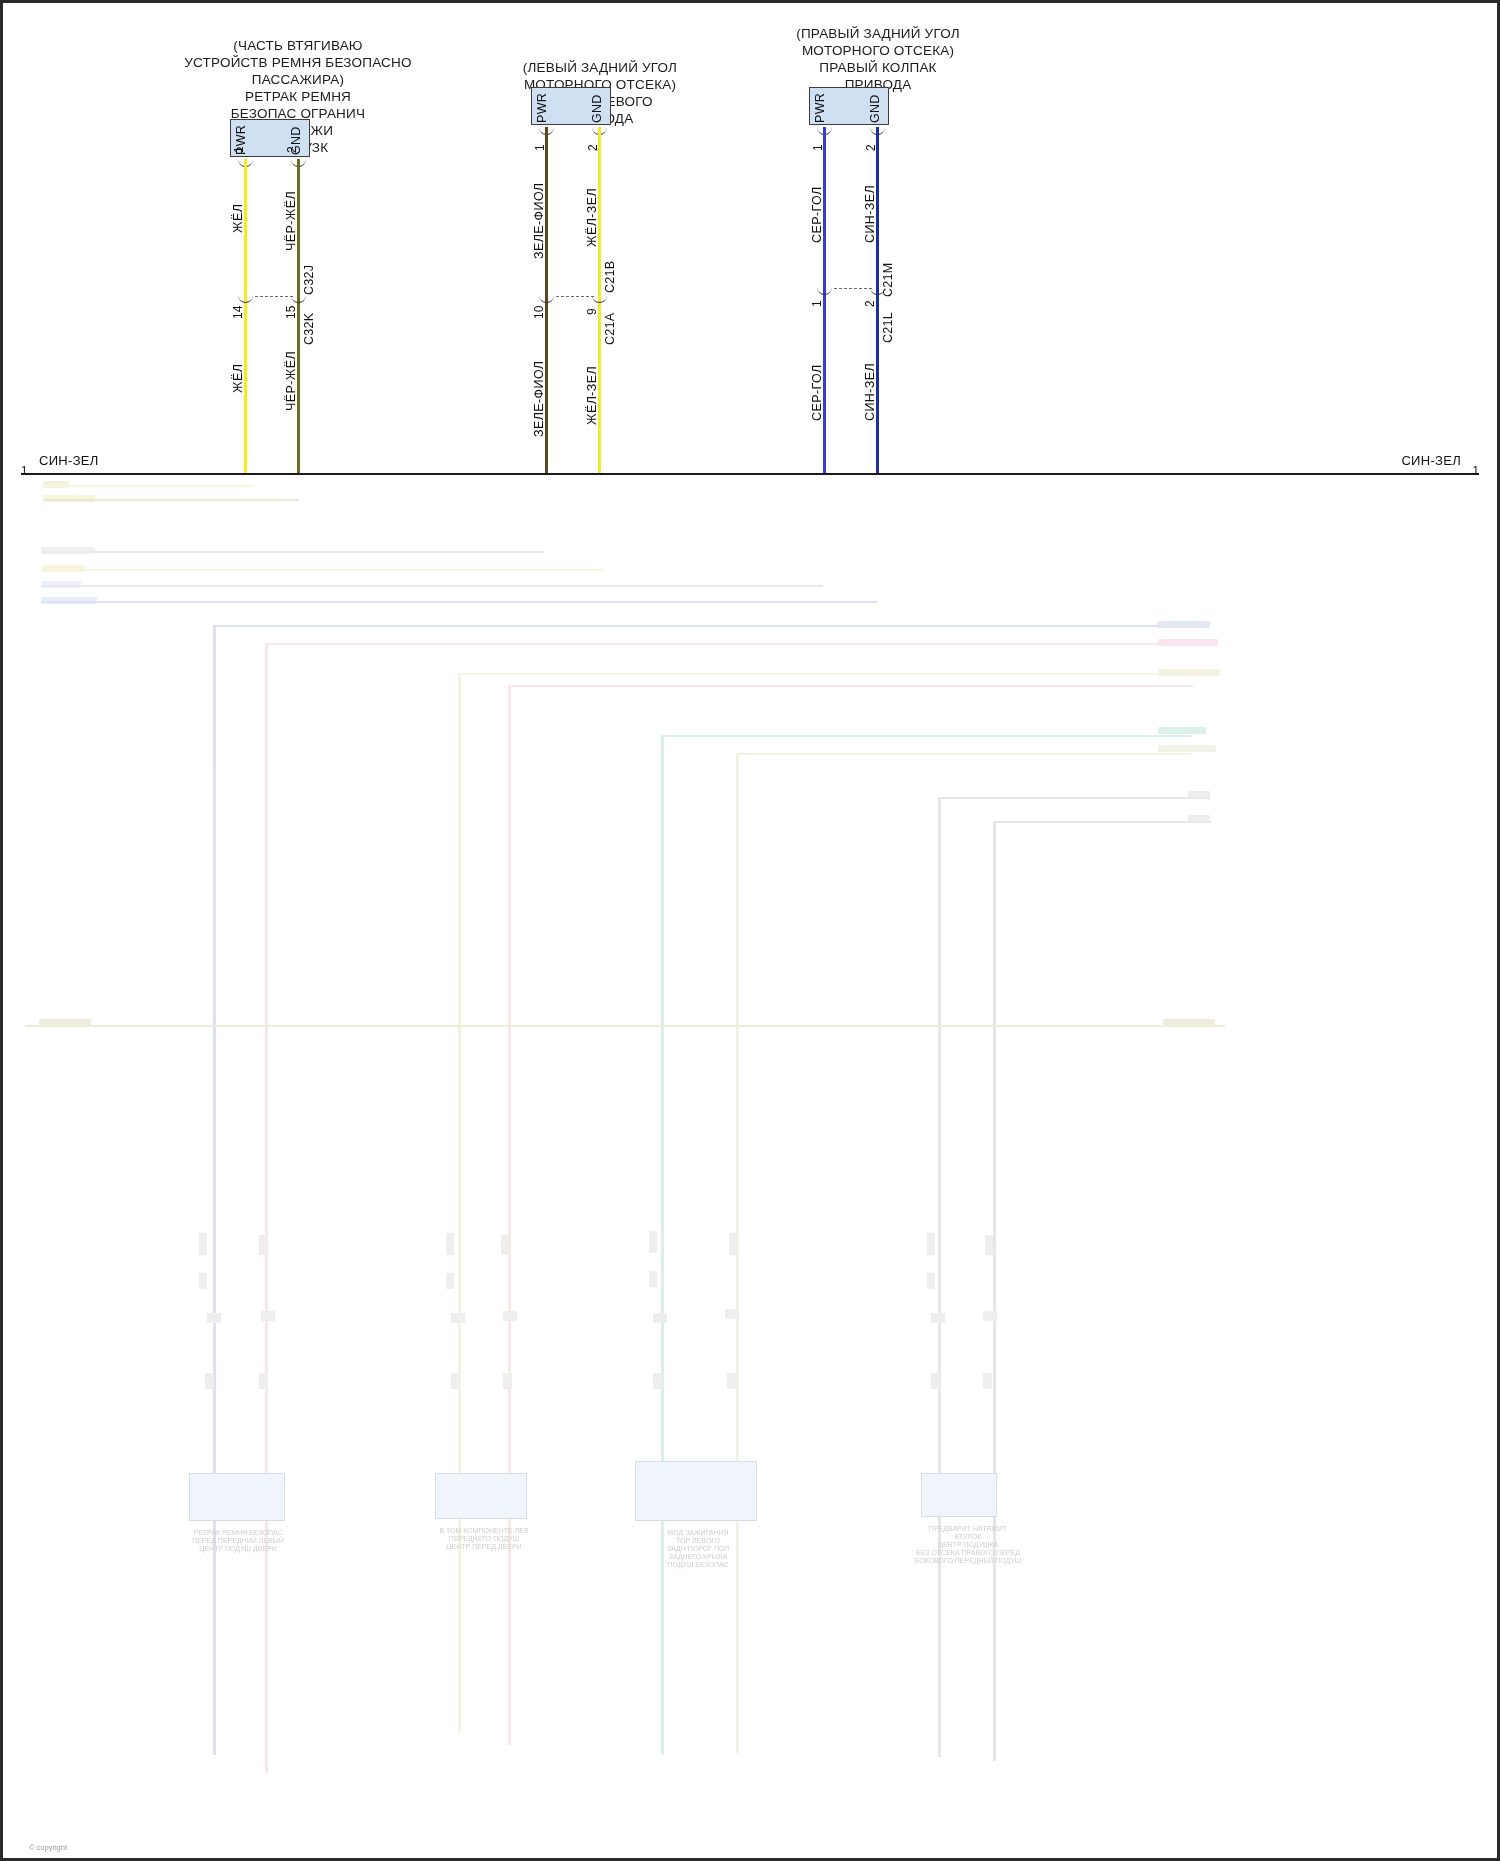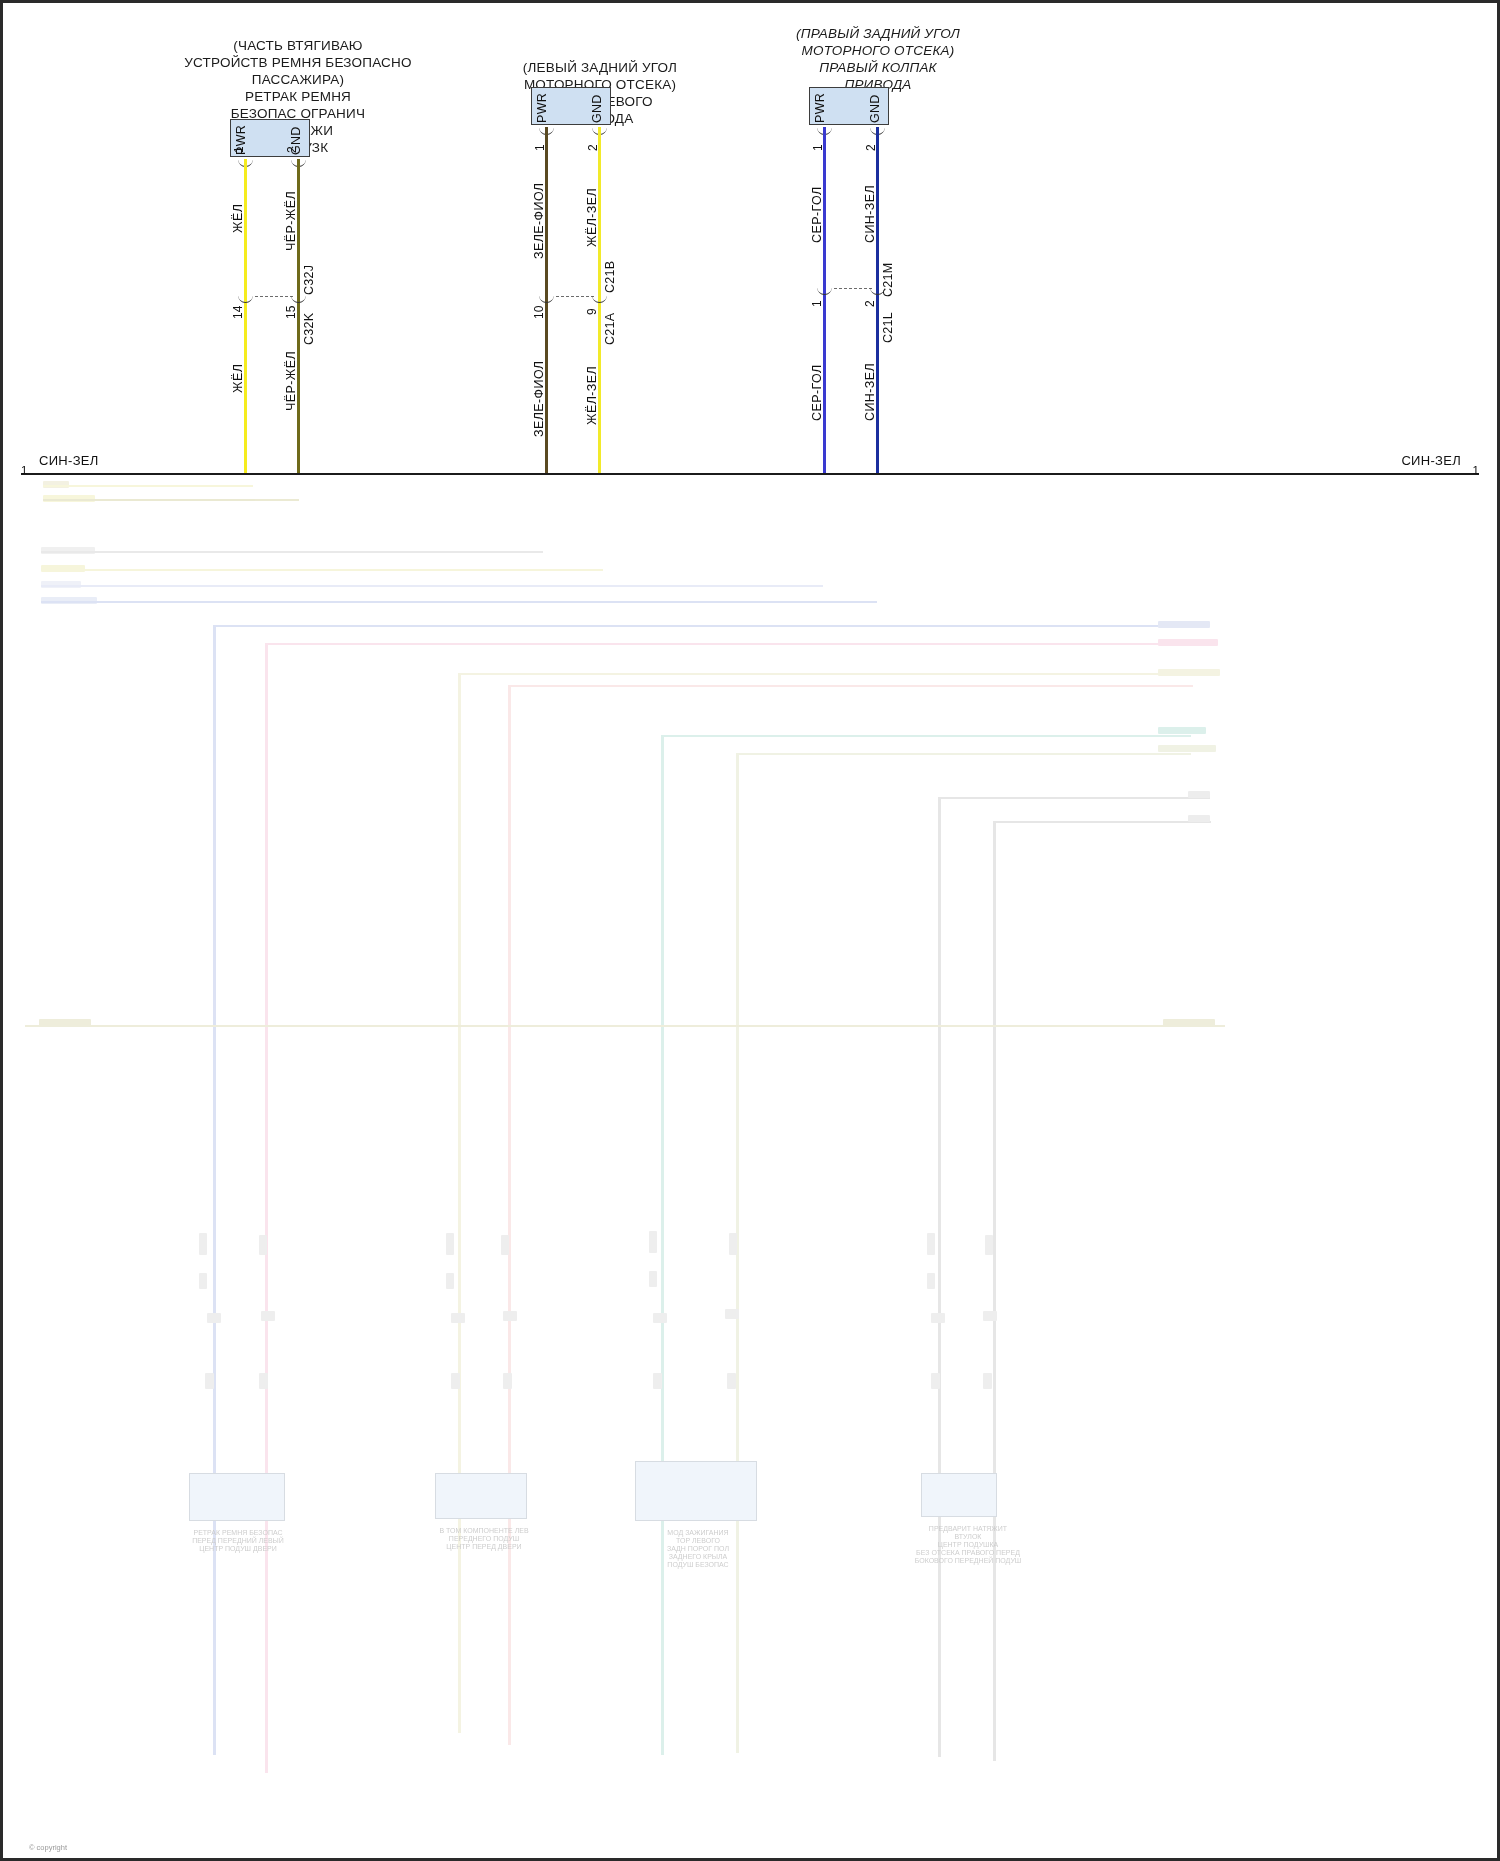--- a/index.html
+++ b/index.html
@@ -107,21 +107,21 @@
   <div class="arc" style="left:589px;top:118px;"></div>
   <div class="wire" style="left:595px;top:124px;height:347px;background:#f2ea2a;"></div>
   <div class="pnum" style="left:583px;top:126px;height:22px;">2</div>
   <div class="wtxt" style="left:582px;top:170px;height:74px;">ЖЁЛ-ЗЕЛ</div>
   <div class="cid" style="left:600px;top:248px;height:42px;">C21B</div>
   <div class="arc" style="left:589px;top:286px;"></div>
   <div class="pnum" style="left:582px;top:292px;height:20px;">9</div>
   <div class="cid" style="left:600px;top:298px;height:44px;">C21A</div>
   <div class="wtxt" style="left:582px;top:348px;height:74px;">ЖЁЛ-ЗЕЛ</div>
 
-  <div class="hdr" style="left:760px;top:22px;width:230px;font-style:italic;">(ПРАВЫЙ ЗАДНИЙ УГОЛ
+  <div class="hdr" style="left:760px;top:22px;width:230px;">(ПРАВЫЙ ЗАДНИЙ УГОЛ
 МОТОРНОГО ОТСЕКА)
 ПРАВЫЙ КОЛПАК
 ПРИВОДА</div>
 
   <div class="conn" style="left:806px;top:84px;width:80px;height:38px;"></div>
   <div class="pinlbl" style="left:810px;top:88px;height:32px;">PWR</div>
   <div class="pinlbl" style="left:865px;top:88px;height:32px;">GND</div>
 
   <div class="arc" style="left:814px;top:118px;"></div>
   <div class="wire" style="left:820px;top:124px;height:347px;background:#3a3ad0;"></div>

